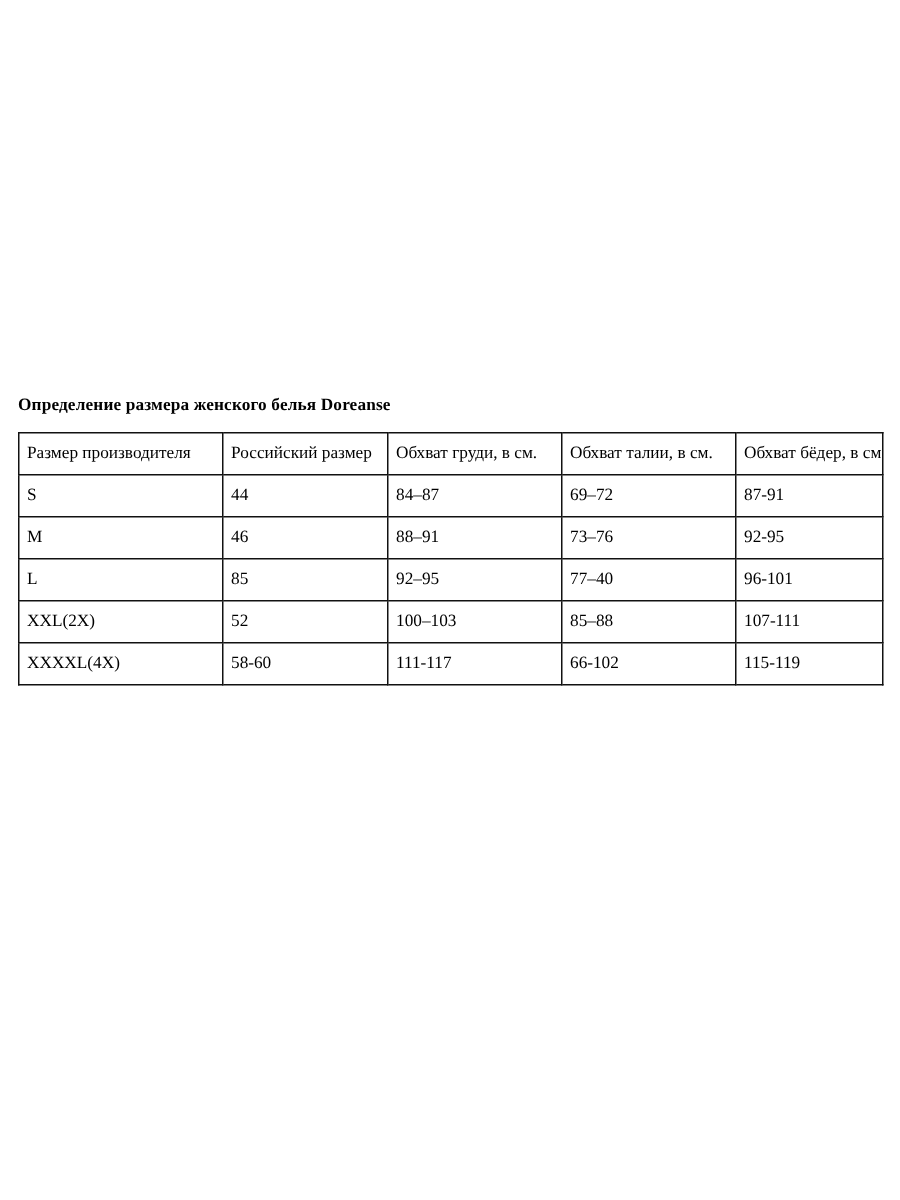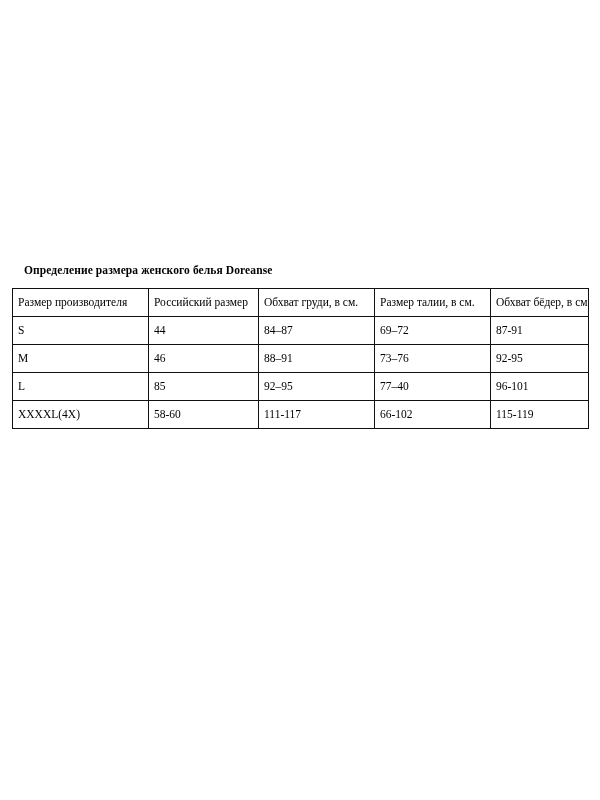--- a/index.html
+++ b/index.html
@@ -19,21 +19,21 @@
     position: absolute;
     left: 12px;
     top: 264px;
     width: 576px;
   }
   .doc-title {
     font-family: "Liberation Serif", serif;
     font-size: 11.5px;
     font-weight: bold;
     letter-spacing: 0.1px;
-    margin: 0 0 10px 12px;
+    margin: 0 0 10px 0;
     line-height: 1.2;
   }
   table.size-table {
     border-collapse: collapse;
     width: 576px;
     table-layout: fixed;
     font-size: 11.5px;
   }
   table.size-table td {
     border: 1px solid #111111;
@@ -67,21 +67,21 @@
         <col class="c1">
         <col class="c2">
         <col class="c3">
         <col class="c4">
     </colgroup>
     <thead>
       <tr>
         <td>Размер производителя</td>
         <td>Российский размер</td>
         <td>Обхват груди, в см.</td>
-        <td>Размер талии, в см.</td>
+        <td>Обхват талии, в см.</td>
         <td>Обхват бёдер, в см.</td>
       </tr>
     </thead>
     <tbody>
       <tr>
         <td>S</td>
         <td>44</td>
         <td>84–87</td>
         <td>69–72</td>
         <td>87-91</td>
@@ -94,20 +94,27 @@
         <td>92-95</td>
       </tr>
       <tr>
         <td>L</td>
         <td>85</td>
         <td>92–95</td>
         <td>77–40</td>
         <td>96-101</td>
       </tr>
       <tr>
+        <td>XXL(2X)</td>
+        <td>52</td>
+        <td>100–103</td>
+        <td>85–88</td>
+        <td>107-111</td>
+      </tr>
+      <tr>
         <td>XXXXL(4X)</td>
         <td>58-60</td>
         <td>111-117</td>
         <td>66-102</td>
         <td>115-119</td>
       </tr>
     </tbody>
   </table>
 
 </div>

